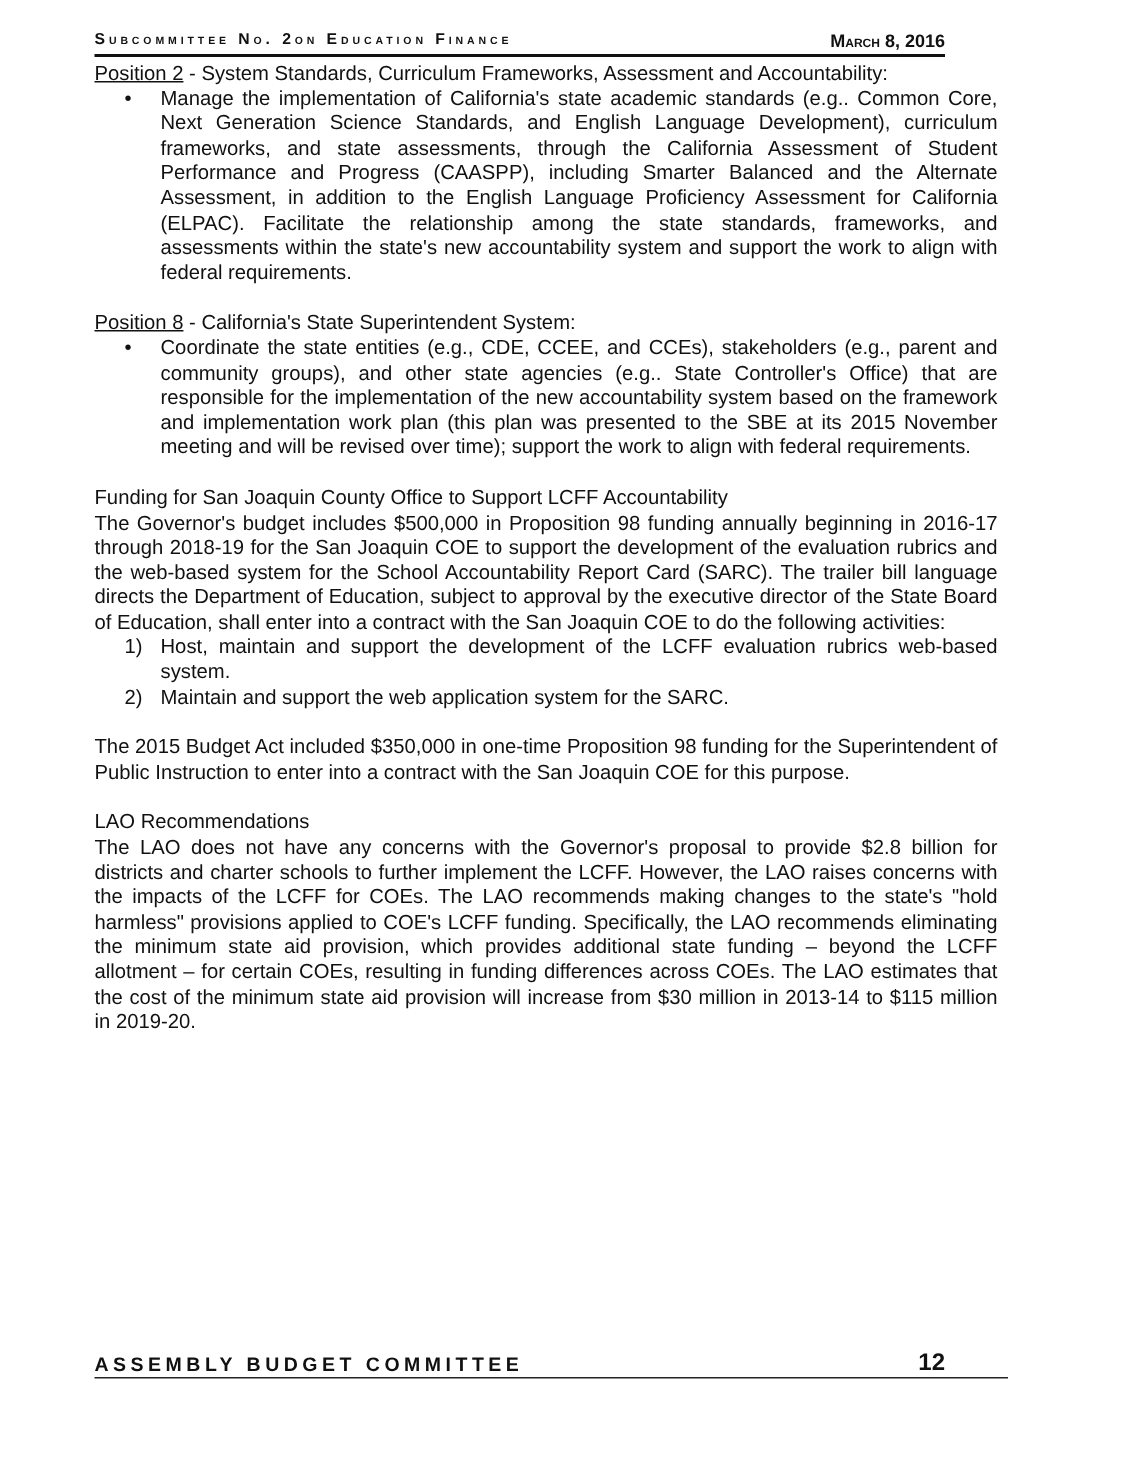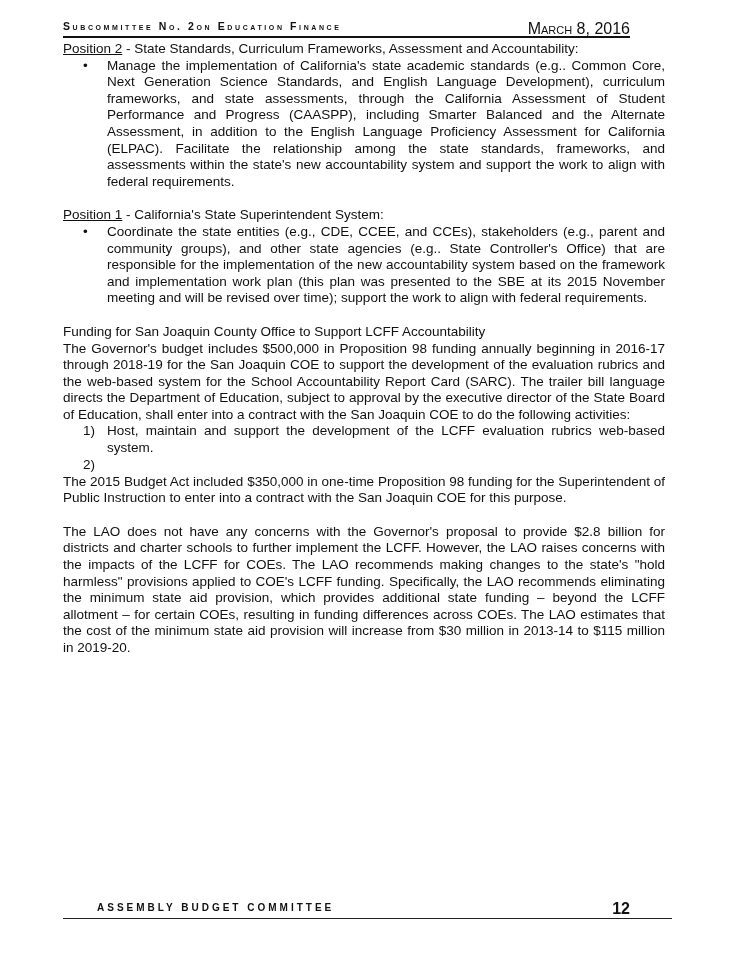--- a/index.html
+++ b/index.html
@@ -2,94 +2,96 @@
 <html><head>
 <meta charset="utf-8">
 <style>
   html, body { margin: 0; padding: 0; background: #ffffff; }
   body { width: 750px; height: 972px; position: relative; overflow: hidden;
          font-family: "Liberation Sans", sans-serif; color: #111; }
   .header { position: absolute; left: 63px; top: 19px; width: 567px; height: 17px;
             border-bottom: 2px solid #111; }
   .header .left { position: absolute; left: 0; top: 1px; font-size: 10.5px; font-weight: bold;
                   letter-spacing: 2.6px; font-variant: small-caps; white-space: nowrap; }
-  .header .right { position: absolute; right: 0; top: 1px; font-size: 16px; font-weight: normal;
+  .header .right { position: absolute; right: 0; top: 1px; font-size: 12px; font-weight: bold;
                    font-variant: small-caps; white-space: nowrap; }
   .content { position: absolute; left: 63px; top: 41px; width: 602px; font-size: 13.5px;
              line-height: 16.6px; }
   p { margin: 0; text-align: justify; }
   .u { text-decoration: underline; }
   .bullet-list, .num-list { margin: 0; padding: 0; list-style: none; }
   .bullet-list li { position: relative; padding-left: 44px; text-align: justify; }
   .bullet-list li .mark { position: absolute; left: 20px; top: 0; }
   .num-list li { position: relative; padding-left: 44px; text-align: justify; }
   .num-list li .mark { position: absolute; left: 20px; top: 0; }
   .gap { height: 17px; }
   .h { font-weight: normal; }
   .footer { position: absolute; left: 63px; top: 900px; width: 609px; height: 18px;
             border-bottom: 1.5px solid #222; }
-  .footer .left { position: absolute; left: 0; top: 2px; font-size: 10px; font-weight: bold;
-                  letter-spacing: 3px; white-space: nowrap; margin-left: 34px; }
+  .footer .left { position: absolute; left: 0; top: 2px; font-size: 13px; font-weight: bold;
+                  letter-spacing: 3px; white-space: nowrap; }
   .footer .right { position: absolute; right: 42px; top: 0; font-size: 16px; font-weight: bold; }
 </style>
 </head>
 <body>
 
 <div class="header">
   <div class="left">
     <span>Subcommittee No. 2</span><span>on Education Finance</span>
   </div>
   <div class="right">March 8, 2016</div>
 </div>
 
 <div class="content">
 
   <section>
-    <p><span class="u">Position 2</span><span> - State Standards, Curriculum Frameworks, Assessment and Accountability:</span></p>
+    <p><span class="u">Position 2</span><span> - System Standards, Curriculum Frameworks, Assessment and Accountability:</span></p>
     <ul class="bullet-list">
       <li>
         <span class="mark">•</span>
         <span>Manage the implementation of California's state academic standards (e.g.. Common Core, Next Generation Science Standards, and English Language Development), curriculum frameworks, and state assessments, through the California Assessment of Student Performance and Progress (CAASPP), including Smarter Balanced and the Alternate Assessment, in addition to the English Language Proficiency Assessment for California (ELPAC). Facilitate the relationship among the state standards, frameworks, and assessments within the state's new accountability system and support the work to align with federal requirements.</span>
       </li>
     </ul>
   </section>
 
   <div class="gap"></div>
 
   <section>
-    <p><span class="u">Position 1</span><span> - California's State Superintendent System:</span></p>
+    <p><span class="u">Position 8</span><span> - California's State Superintendent System:</span></p>
     <ul class="bullet-list">
       <li>
         <span class="mark">•</span>
         <span>Coordinate the state entities (e.g., CDE, CCEE, and CCEs), stakeholders (e.g., parent and community groups), and other state agencies (e.g.. State Controller's Office) that are responsible for the implementation of the new accountability system based on the framework and implementation work plan (this plan was presented to the SBE at its 2015 November meeting and will be revised over time); support the work to align with federal requirements.</span>
       </li>
     </ul>
   </section>
 
   <div class="gap"></div>
 
   <section>
     <p class="h">Funding for San Joaquin County Office to Support LCFF Accountability</p>
     <p>The Governor's budget includes $500,000 in Proposition 98 funding annually beginning in 2016-17 through 2018-19 for the San Joaquin COE to support the development of the evaluation rubrics and the web-based system for the School Accountability Report Card (SARC). The trailer bill language directs the Department of Education, subject to approval by the executive director of the State Board of Education, shall enter into a contract with the San Joaquin COE to do the following activities:</p>
     <ol class="num-list">
       <li>
         <span class="mark">1)</span>
         <span>Host, maintain and support the development of the LCFF evaluation rubrics web-based system.</span>
       </li>
       <li>
         <span class="mark">2)</span>
+        <span>Maintain and support the web application system for the SARC.</span>
       </li>
     </ol>
     <div class="gap"></div>
     <p>The 2015 Budget Act included $350,000 in one-time Proposition 98 funding for the Superintendent of Public Instruction to enter into a contract with the San Joaquin COE for this purpose.</p>
   </section>
 
   <div class="gap"></div>
 
   <section>
+    <p class="h">LAO Recommendations</p>
     <p>The LAO does not have any concerns with the Governor's proposal to provide $2.8 billion for districts and charter schools to further implement the LCFF. However, the LAO raises concerns with the impacts of the LCFF for COEs. The LAO recommends making changes to the state's "hold harmless" provisions applied to COE's LCFF funding. Specifically, the LAO recommends eliminating the minimum state aid provision, which provides additional state funding – beyond the LCFF allotment – for certain COEs, resulting in funding differences across COEs. The LAO estimates that the cost of the minimum state aid provision will increase from $30 million in 2013-14 to $115 million in 2019-20.</p>
   </section>
 </div>
 
 <div class="footer">
   <div class="left">ASSEMBLY BUDGET COMMITTEE</div>
   <div class="right">12</div>
 </div>
 
 </body></html>

